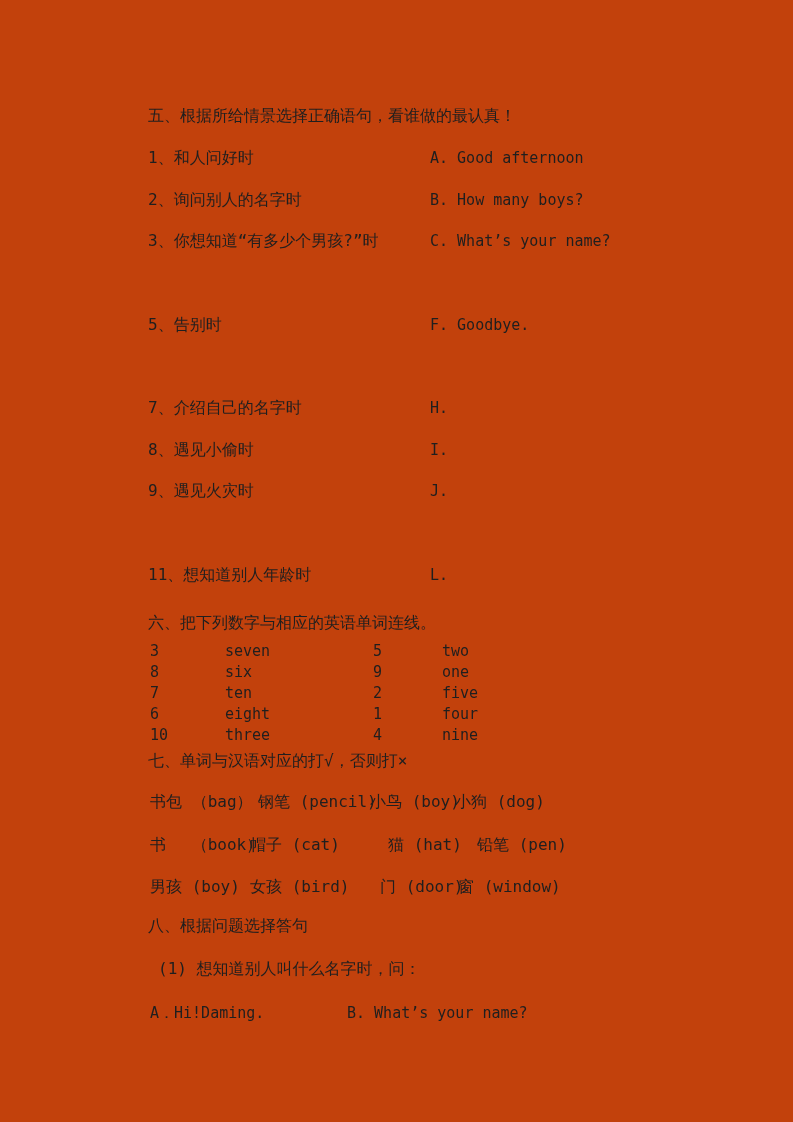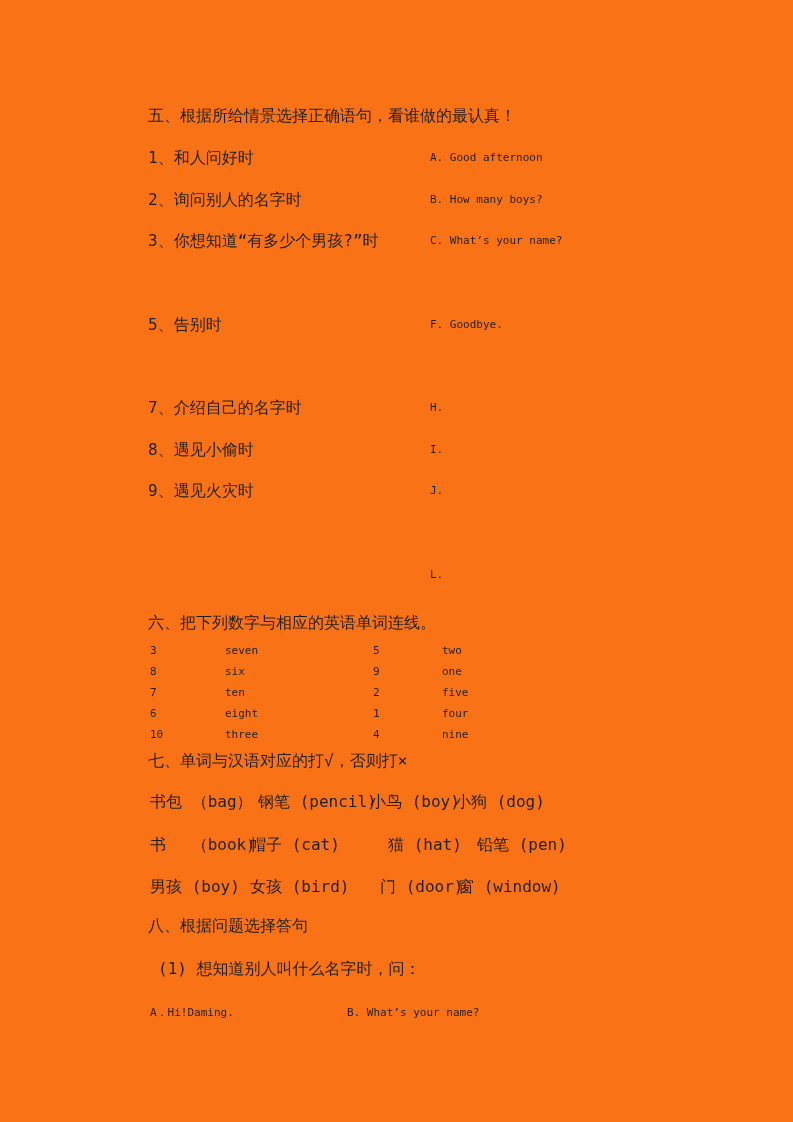--- a/index.html
+++ b/index.html
@@ -1,35 +1,35 @@
 <!DOCTYPE html>
 <html><head>
 <meta charset="utf-8">
 <style>
   html, body { margin: 0; padding: 0; background: #ffffff; }
   .page {
     position: relative;
     width: 793px;
     height: 1122px;
-    background: #f97316;
+    background: #c2410c;
     color: #1f1f1f;
     font-family: "DejaVu Sans Mono", "Liberation Mono", monospace;
     overflow: hidden;
   }
   .ln, .row {
     position: absolute;
     left: 0;
     width: 100%;
     line-height: 22px;
     white-space: pre;
   }
   .ln { left: 148px; width: auto; }
   .row span { position: absolute; top: 0; white-space: pre; }
   .cn { font-size: 16px; }
-  .en { font-size: 11px; }
+  .en { font-size: 15px; }
   
   .s5-left  { left: 148px; }
   .s5-right { left: 430px; }
   
   .c1 { left: 150px; }
   .c2 { left: 225px; }
   .c3 { left: 373px; }
   .c4 { left: 442px; }
   
   .s8a { left: 150px; }
@@ -64,20 +64,21 @@
   </div>
   <div class="row" style="top:439px">
     <span class="cn s5-left">8、遇见小偷时</span>
     <span class="en s5-right">I.</span>
   </div>
   <div class="row" style="top:480px">
     <span class="cn s5-left">9、遇见火灾时</span>
     <span class="en s5-right">J.</span>
   </div>
   <div class="row" style="top:564px">
+    <span class="cn s5-left">11、想知道别人年龄时</span>
     <span class="en s5-right">L.</span>
   </div>
 
   <div class="ln cn" style="top:612px">六、把下列数字与相应的英语单词连线。</div>
 
   <div class="row" style="top:640px">
     <span class="en c1">3</span>
     <span class="en c2">seven</span>
     <span class="en c3">5</span>
     <span class="en c4">two</span>

